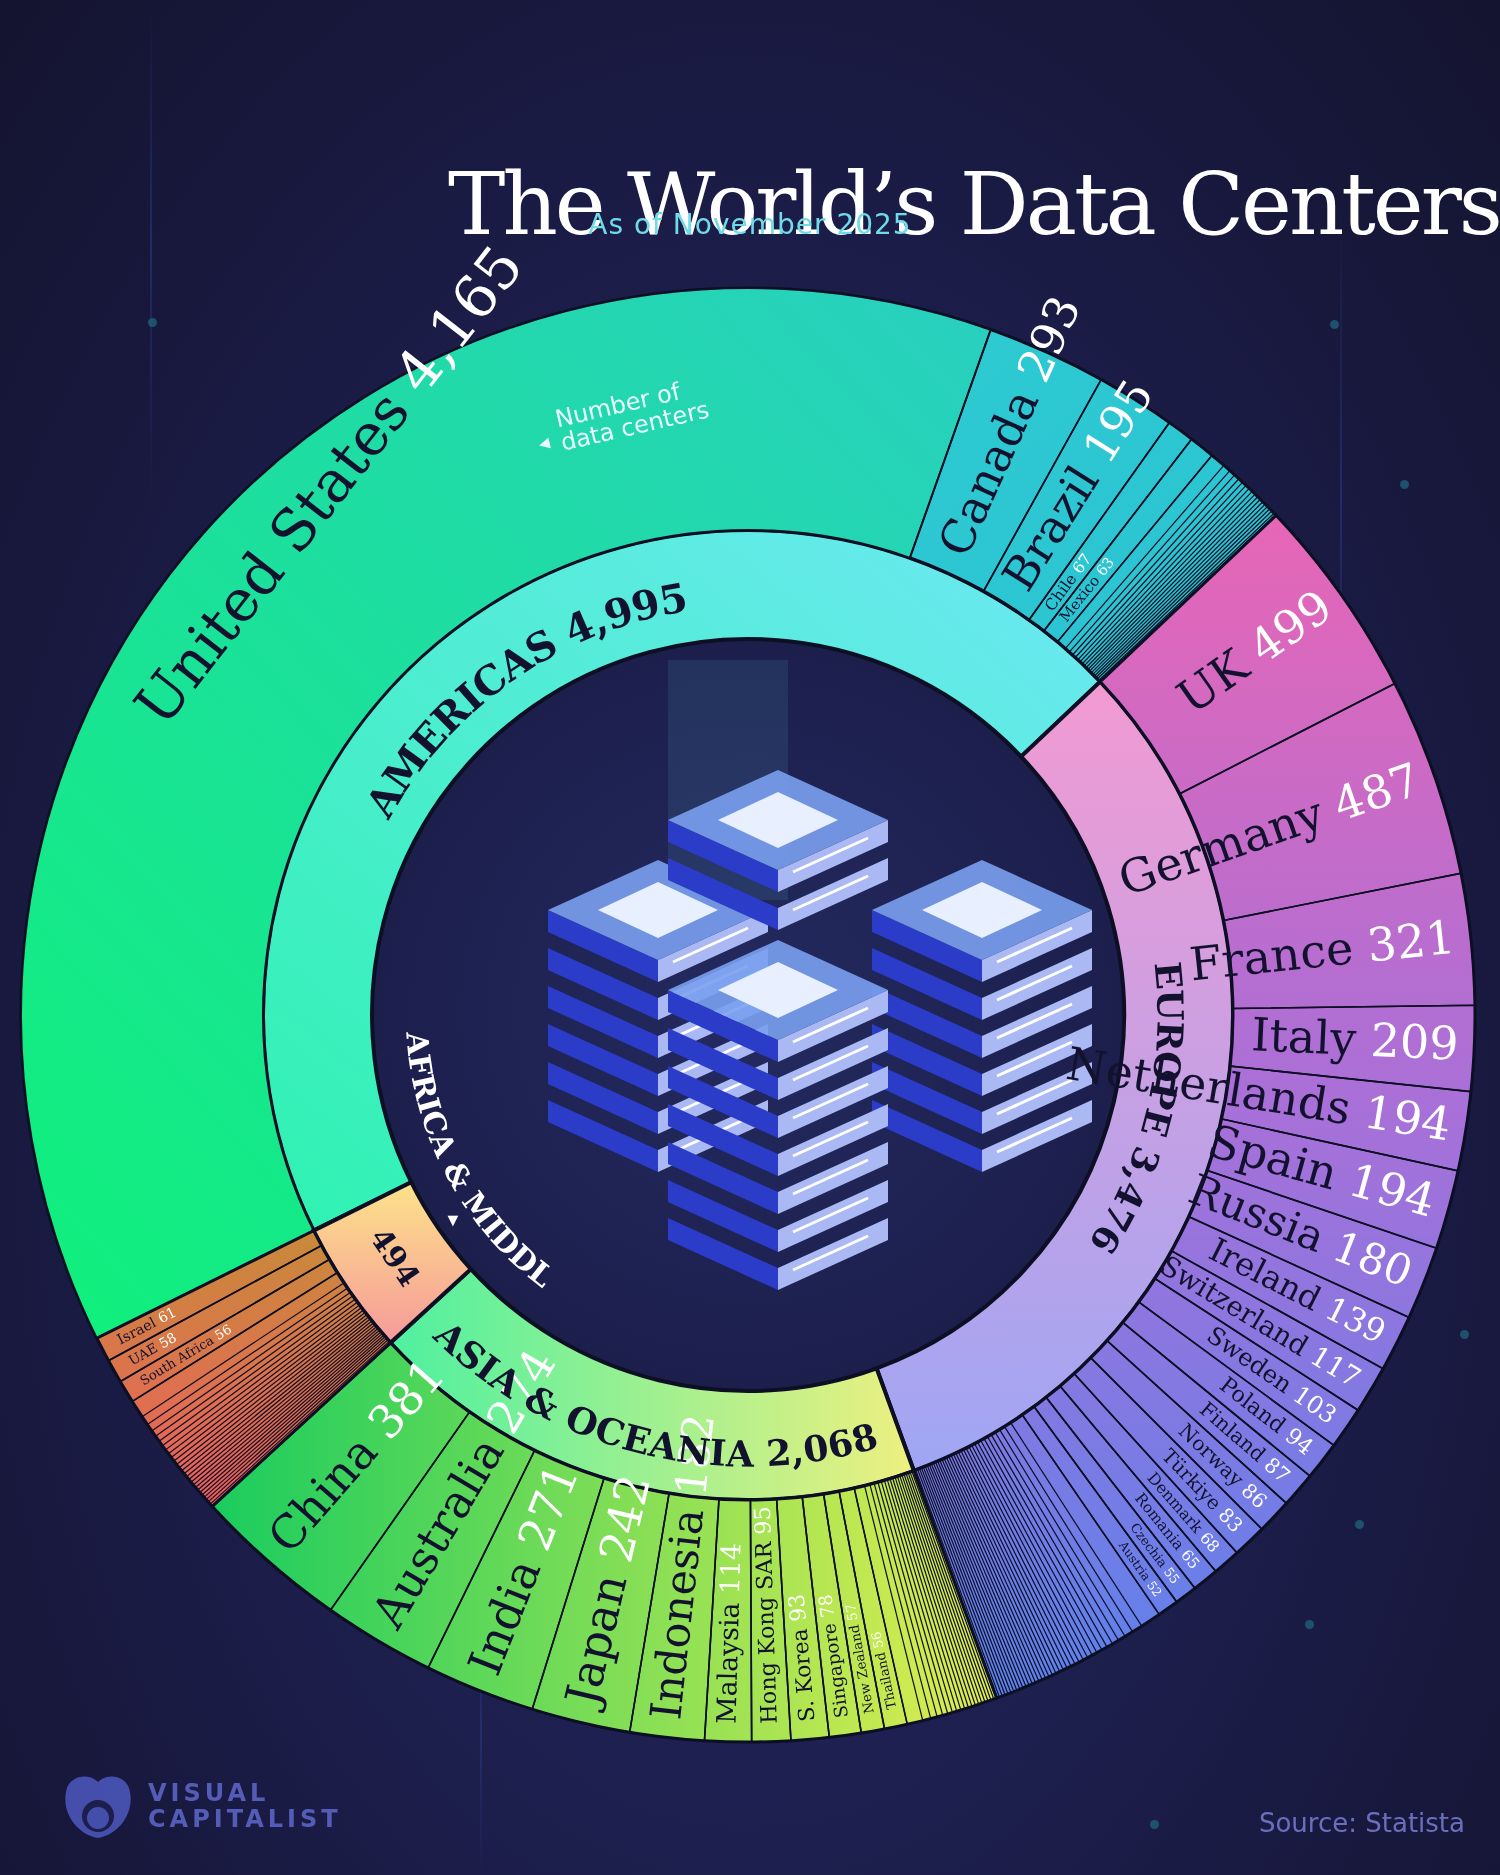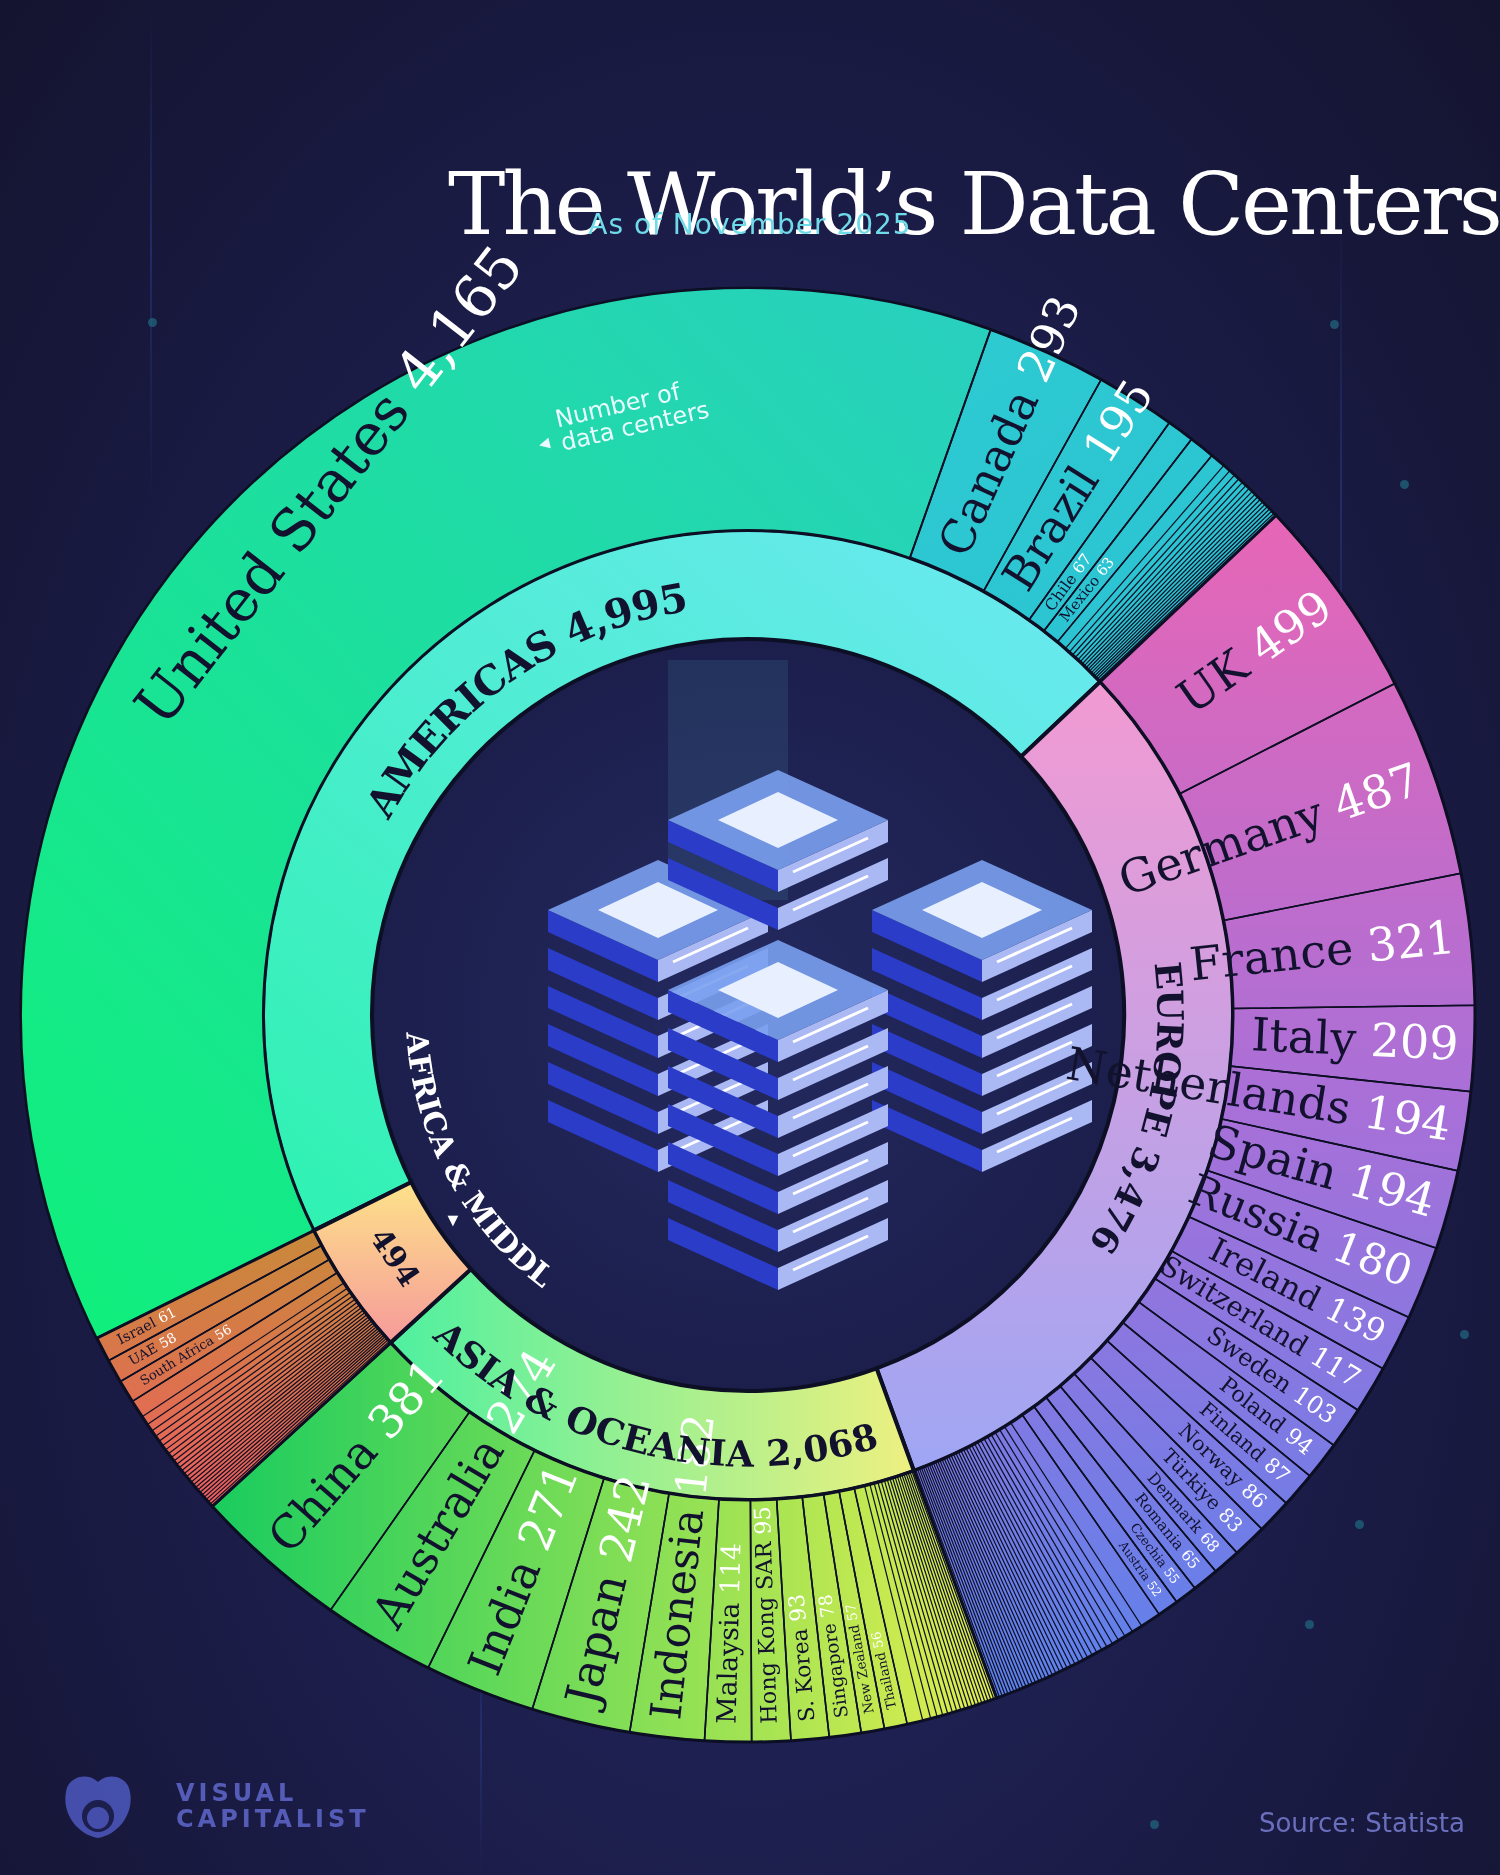--- a/index.html
+++ b/index.html
@@ -7,21 +7,21 @@
     background:radial-gradient(ellipse at 50% 60%, #25296b 0%, #1d1f4e 45%, #17173a 80%, #141430 100%);
     font-family:"Liberation Serif", serif;}
   .bg-line{position:absolute;width:2px;background:linear-gradient(#2a3c8a00,#2a3c8a88,#2a3c8a00);}
   .bg-dot{position:absolute;width:9px;height:9px;border-radius:50%;background:#1f6a80;opacity:.7;}
   #title{position:absolute;left:0;right:0;top:96px;text-align:right;color:#fff;
     font-family:"DejaVu Serif", serif;font-size:86px;letter-spacing:-3px;font-weight:400;}
   #subtitle{position:absolute;left:0;right:0;top:208px;text-align:center;color:#6fdbe8;
     font-family:"DejaVu Sans", sans-serif;font-size:28px;letter-spacing:1px;}
   #chart{position:absolute;left:0;top:0;}
   #logo{position:absolute;left:58px;top:1772px;display:flex;align-items:center;gap:10px;opacity:.9}
-  #logo-text{color:#5b64c4;font-family:"DejaVu Sans", sans-serif;font-weight:700;font-size:24px;line-height:26px;letter-spacing:4px;margin-left:28px;}
+  #logo-text{color:#5b64c4;font-family:"DejaVu Sans", sans-serif;font-weight:700;font-size:24px;line-height:26px;letter-spacing:4px;}
   #source{position:absolute;right:35px;top:1808px;color:#6a6fbd;font-family:"DejaVu Sans", sans-serif;font-size:26px;}
   #legend-note{position:absolute;left:553px;top:408px;transform:rotate(-13deg);transform-origin:left top;
     color:#e9fbff;font-family:"DejaVu Sans", sans-serif;font-size:24px;line-height:24px;}
   #legend-note .tri{position:absolute;left:-22px;top:20px;font-size:14px;}
   #ame-pointer{position:absolute;left:444px;top:1210px;color:#fff;font-size:18px;}
 </style>
 </head>
 <body>
 
 <div>

